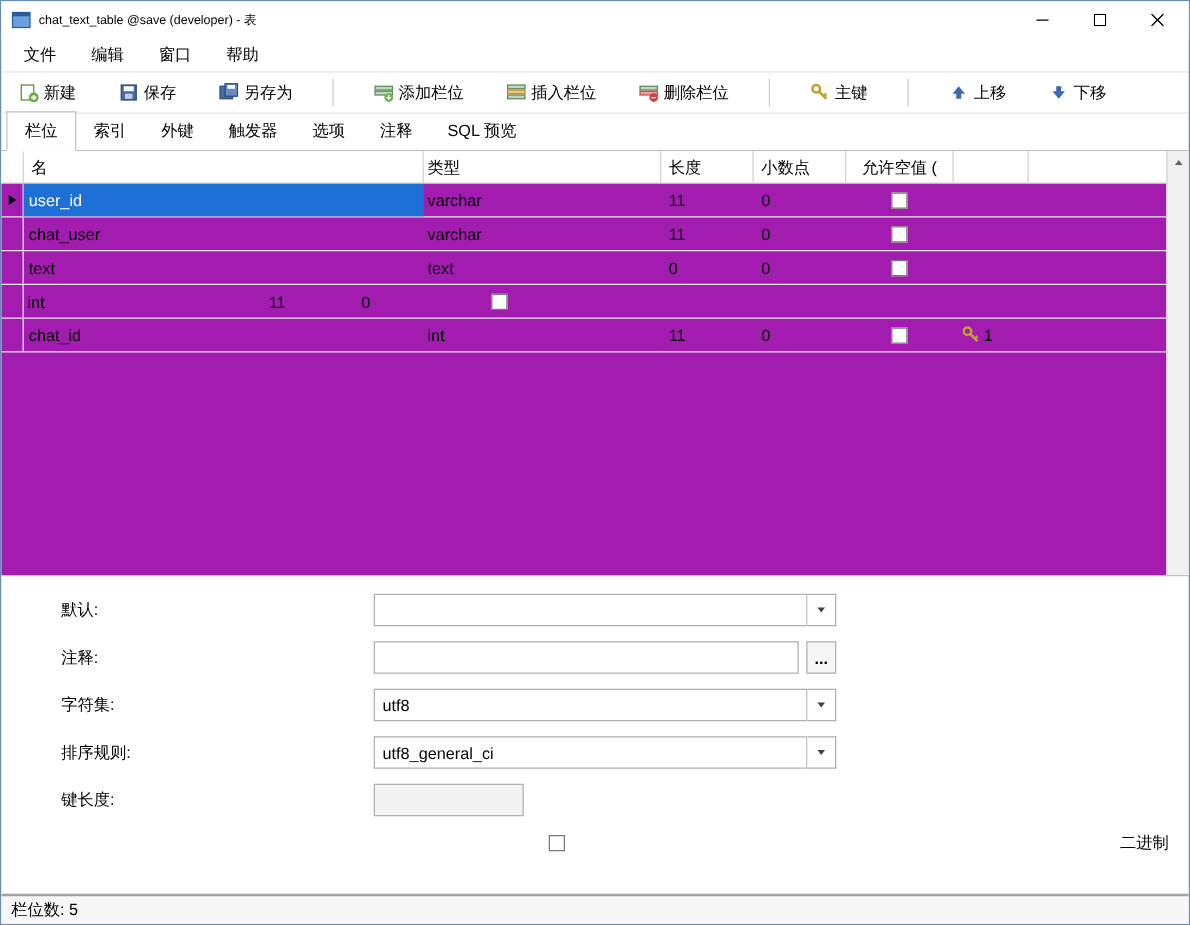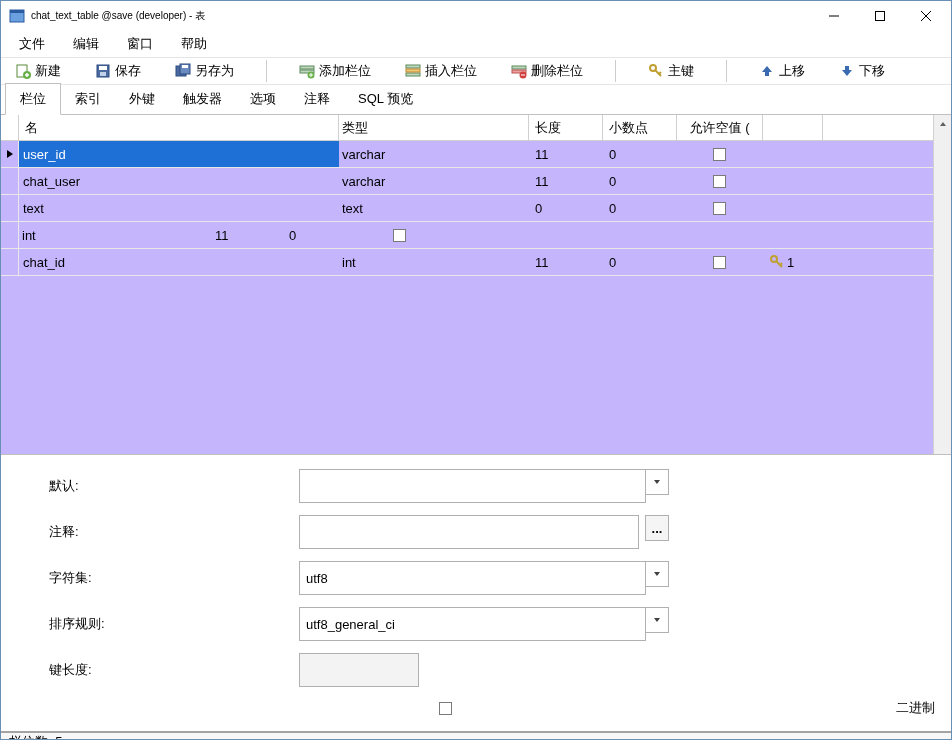--- a/index.html
+++ b/index.html
@@ -16,36 +16,36 @@
 .toolbar .tbtn { display: flex; align-items: center; gap: 4px; padding: 4px 8px; cursor: pointer; }
 .toolbar .sep { width: 1px; height: 22px; background: #ccc; margin: 0 6px; }
 .icon16 { width: 16px; height: 16px; display: inline-block; flex-shrink: 0; }
 .tabbar { height: 30px; display: flex; align-items: flex-end; border-bottom: 1px solid #c0c0c0; padding: 0 4px; }
 .tabbar .tab { padding: 6px 14px; cursor: pointer; position: relative; }
 .tabbar .tab.active { border: 1px solid #c0c0c0; border-bottom: 1px solid #fff; background: #fff; margin-bottom: -1px; }
 .grid-area { flex: 0 0 340px; display: flex; border-bottom: 1px solid #c0c0c0; }
 .grid { flex: 1; display: flex; flex-direction: column; }
 .grid-header { display: flex; height: 26px; background: #fff; border-bottom: 1px solid #d0d0d0; }
 .gh { border-right: 1px solid #d0d0d0; padding: 4px 6px; display: flex; align-items: center; }
-.grid-body { flex: 1; overflow: auto; background: #c4b5fd; }
+.grid-body { flex: 1; overflow: auto; background: #a21caf; }
 .row { display: flex; height: 27px; border-bottom: 1px solid #e8e8e8; align-items: center; }
 .row.selected .cell.name { background: #1e6fd6; color: #fff; }
 .cell { border-right: 1px solid transparent; padding: 0 6px; display: flex; align-items: center; height: 100%; }
 .cell.name { padding-left: 4px; }
 .row-handle { width: 18px; display: flex; align-items: center; justify-content: center; height: 100%; border-right: 1px solid #e8e8e8; }
 .checkbox { width: 13px; height: 13px; border: 1px solid #7a7a7a; background: #fff; margin: 0 auto; cursor: pointer; }
 .key-icon { width: 16px; height: 16px; }
 .scrollbar { width: 18px; background: #f0f0f0; border-left: 1px solid #d0d0d0; position: relative; }
 .scrollbar .track-btn { height: 18px; display: flex; align-items: center; justify-content: center; }
 .props { flex: 1; padding: 14px 16px; display: flex; flex-direction: column; gap: 12px; }
 .prow { display: flex; align-items: center; margin-left: 32px; }
 .prow .plabel { width: 250px; }
 .prow .pfield { width: 370px; }
 .prow .pfield .combo { display: flex; }
-.prow .pfield input, .prow .pfield .combo-input { width: 100%; height: 26px; border: 1px solid #b0b0b0; padding: 16px 6px; background: #fff; }
+.prow .pfield input, .prow .pfield .combo-input { width: 100%; height: 26px; border: 1px solid #b0b0b0; padding: 2px 6px; background: #fff; }
 .prow .pfield .combo-input.disabled { background: #f3f3f3; }
 .combo-btn { width: 24px; height: 26px; border: 1px solid #b0b0b0; border-left: none; display: flex; align-items: center; justify-content: center; cursor: pointer; background: #fff; }
 .ellipsis-btn { width: 26px; height: 26px; border: 1px solid #b0b0b0; margin-left: 6px; display: flex; align-items: center; justify-content: center; cursor: pointer; background: #f5f5f5; font-weight: bold; }
 .check-row { display: flex; align-items: center; gap: 22px; }
 .statusbar { height: 24px; border-top: 2px solid #a3a3a3; display: flex; align-items: center; padding: 0 8px; background: #f7f7f7; }
 .col-handle { width: 18px; }
 .col-name { width: 320px; }
 .col-type { width: 190px; padding-left:3px;}
 .col-len { width: 74px; text-align: right; }
 .col-dec { width: 74px; }

